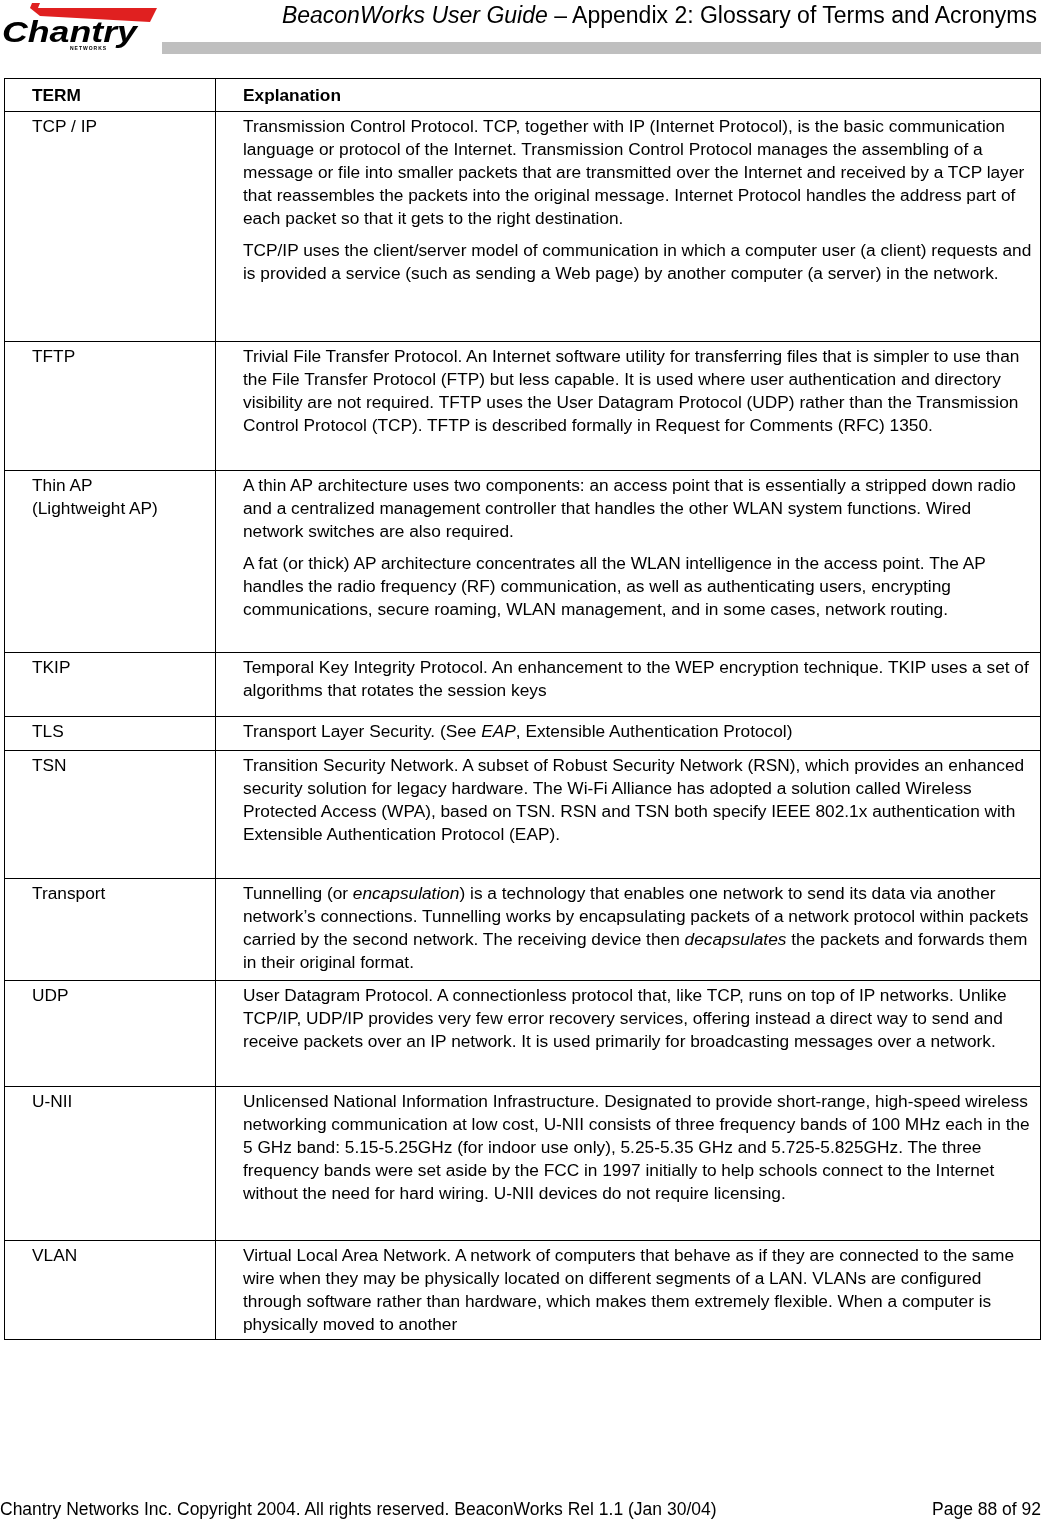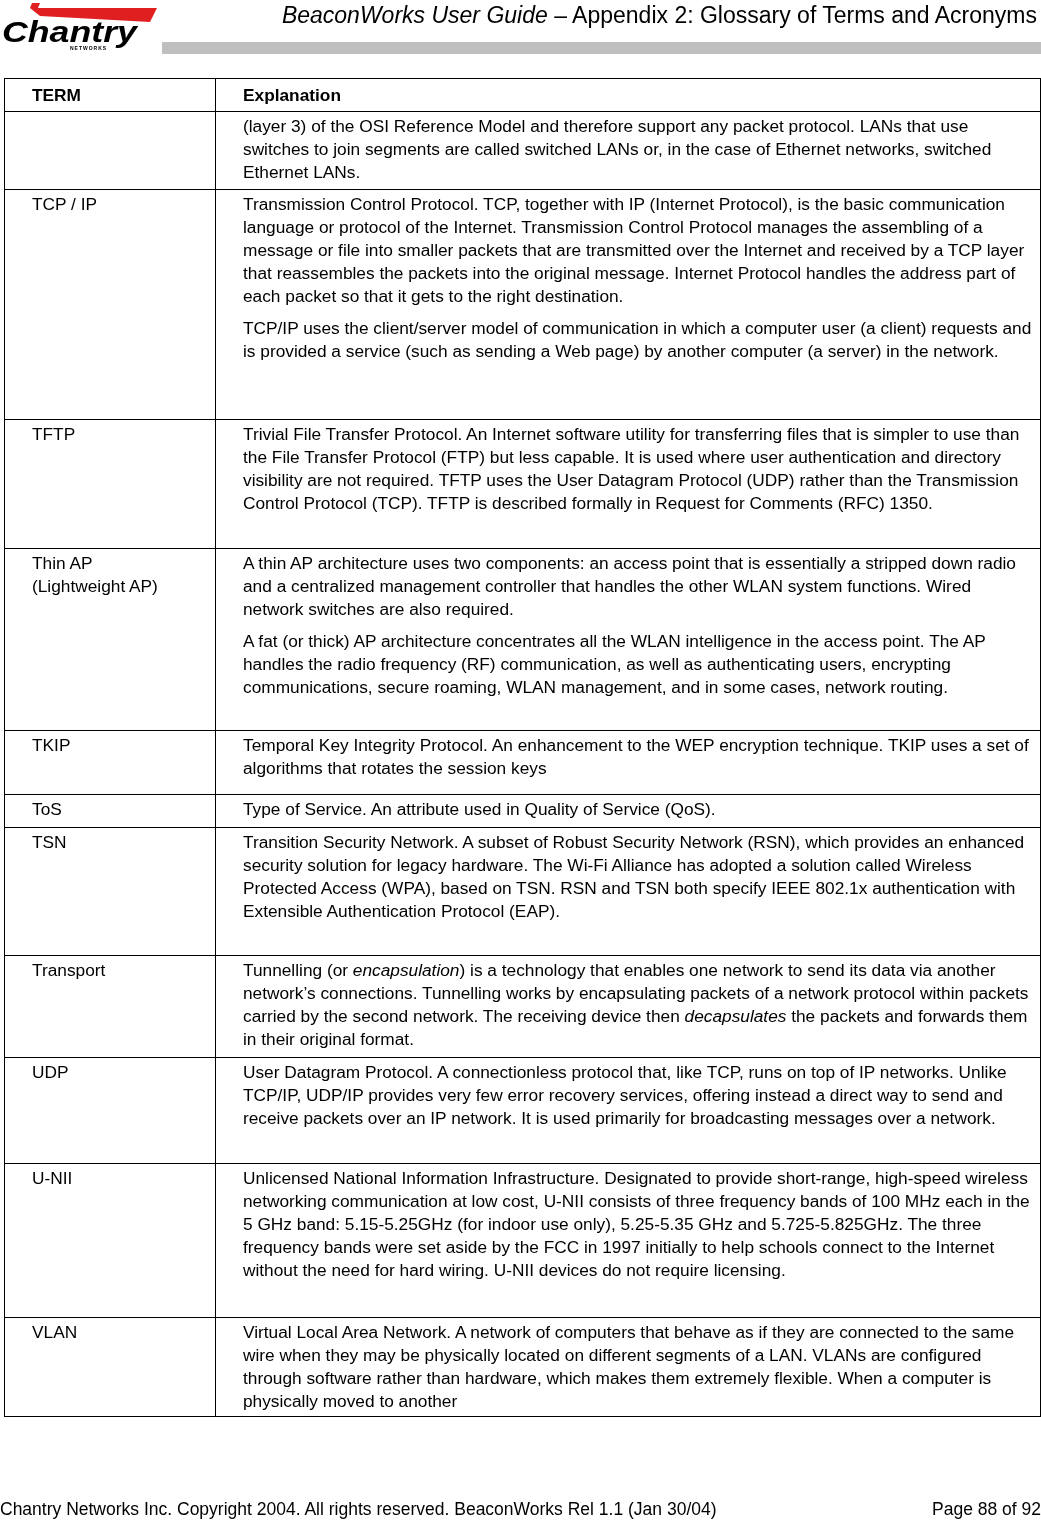--- a/index.html
+++ b/index.html
@@ -43,26 +43,20 @@
       <col class="c1">
       <col class="c2">
     </colgroup>
   <thead>
     <tr>
       <th>TERM</th>
       <th>Explanation</th>
     </tr>
   </thead>
   <tbody id="glossary-body">
-      <tr style="height: 78px;">
-        <td style="white-space: pre-line;"></td>
-        <td>
-          <p class="para"><span>(layer 3) of the OSI Reference Model and therefore support any packet protocol. LANs that use switches to join segments are called switched LANs or, in the case of Ethernet networks, switched Ethernet LANs.</span></p>
-        </td>
-      </tr>
       <tr style="height: 230px;">
         <td style="white-space: pre-line;">TCP / IP</td>
         <td>
           <p class="para"><span>Transmission Control Protocol. TCP, together with IP (Internet Protocol), is the basic communication language or protocol of the Internet. Transmission Control Protocol manages the assembling of a message or file into smaller packets that are transmitted over the Internet and received by a TCP layer that reassembles the packets into the original message. Internet Protocol handles the address part of each packet so that it gets to the right destination.</span></p>
           <p class="para"><span>TCP/IP uses the client/server model of communication in which a computer user (a client) requests and is provided a service (such as sending a Web page) by another computer (a server) in the network.</span></p>
         </td>
       </tr>
       <tr style="height: 129px; margin-top: 30px;">
         <td style="white-space: pre-line;">TFTP</td>
         <td>
@@ -76,24 +70,24 @@
           <p class="para"><span>A thin AP architecture uses two components: an access point that is essentially a stripped down radio and a centralized management controller that handles the other WLAN system functions. Wired network switches are also required.</span></p>
           <p class="para"><span>A fat (or thick) AP architecture concentrates all the WLAN intelligence in the access point. The AP handles the radio frequency (RF) communication, as well as authenticating users, encrypting communications, secure roaming, WLAN management, and in some cases, network routing.</span></p>
         </td>
       </tr>
       <tr style="height: 64px;">
         <td style="white-space: pre-line;">TKIP</td>
         <td>
           <p class="para"><span>Temporal Key Integrity Protocol. An enhancement to the WEP encryption technique. TKIP uses a set of algorithms that rotates the session keys</span></p>
         </td>
       </tr>
-      <tr style="height: 33px;">
-        <td style="white-space: pre-line;">ToS</td>
+      <tr style="height: 34px;">
+        <td style="white-space: pre-line;">TLS</td>
         <td>
-          <p class="para"><span>Type of Service. An attribute used in Quality of Service (QoS).</span></p>
+          <p class="para"><span>Transport Layer Security. (See </span><em>EAP</em><span>, Extensible Authentication Protocol)</span></p>
         </td>
       </tr>
       <tr style="height: 128px;">
         <td style="white-space: pre-line;">TSN</td>
         <td>
           <p class="para"><span>Transition Security Network. A subset of Robust Security Network (RSN), which provides an enhanced security solution for legacy hardware. The Wi-Fi Alliance has adopted a solution called Wireless Protected Access (WPA), based on TSN. RSN and TSN both specify IEEE 802.1x authentication with Extensible Authentication Protocol (EAP).</span></p>
         </td>
       </tr>
       <tr style="height: 102px;">
         <td style="white-space: pre-line;">Transport</td>

